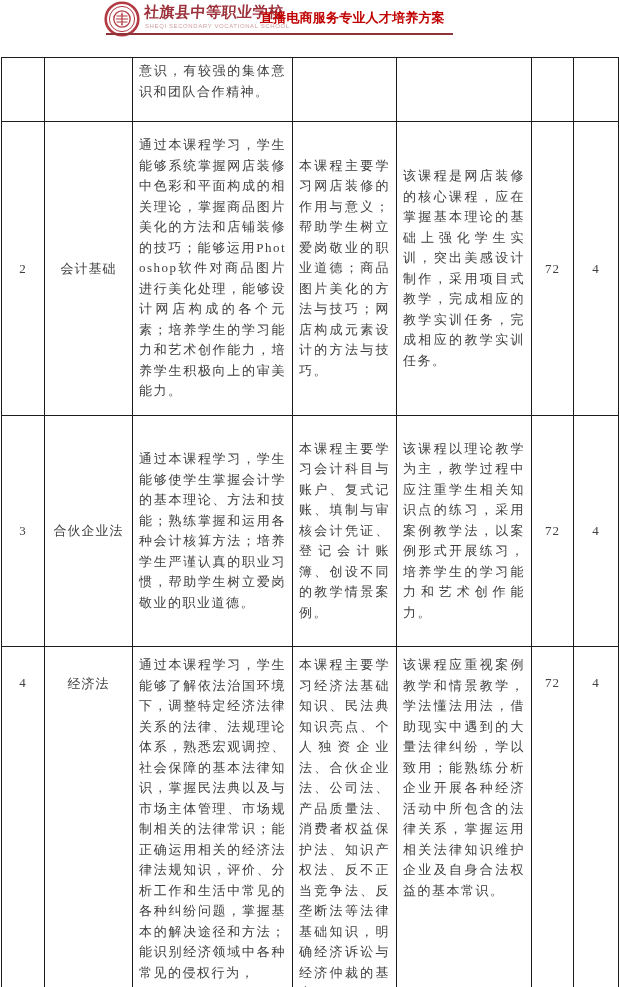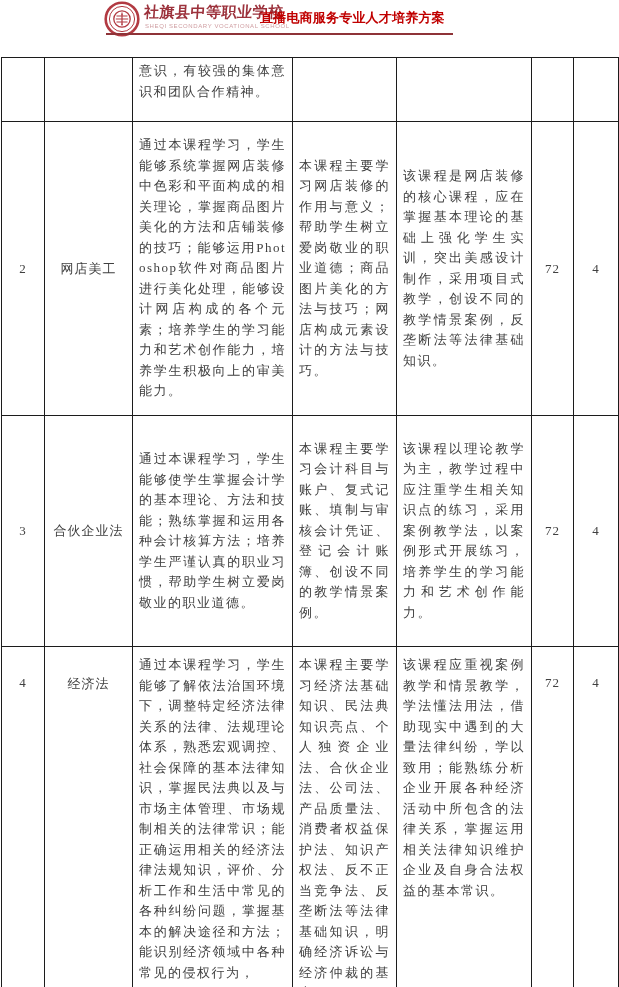--- a/index.html
+++ b/index.html
@@ -108,24 +108,24 @@
         <td class="cnum"></td>
         <td class="cname"></td>
         <td class="para">意识，有较强的集体意识和团队合作精神。</td>
         <td class="para"></td>
         <td class="para"></td>
         <td class="cnum"></td>
         <td class="cnum"></td>
       </tr>
       <tr class="r1">
         <td class="cnum">2</td>
-        <td class="cname">网店美工</td>
+        <td class="cname">会计基础</td>
         <td class="para">通过本课程学习，学生能够系统掌握网店装修中色彩和平面构成的相关理论，掌握商品图片美化的方法和店铺装修的技巧；能够运用Photoshop软件对商品图片进行美化处理，能够设计网店构成的各个元素；培养学生的学习能力和艺术创作能力，培养学生积极向上的审美能力。</td>
         <td class="para">本课程主要学习网店装修的作用与意义；帮助学生树立爱岗敬业的职业道德；商品图片美化的方法与技巧；网店构成元素设计的方法与技巧。</td>
-        <td class="para">该课程是网店装修的核心课程，应在掌握基本理论的基础上强化学生实训，突出美感设计制作，采用项目式教学，创设不同的教学情景案例，反垄断法等法律基础知识。</td>
+        <td class="para">该课程是网店装修的核心课程，应在掌握基本理论的基础上强化学生实训，突出美感设计制作，采用项目式教学，完成相应的教学实训任务，完成相应的教学实训任务。</td>
         <td class="cnum">72</td>
         <td class="cnum">4</td>
       </tr>
       <tr class="r2">
         <td class="cnum">3</td>
         <td class="cname">合伙企业法</td>
         <td class="para">通过本课程学习，学生能够使学生掌握会计学的基本理论、方法和技能；熟练掌握和运用各种会计核算方法；培养学生严谨认真的职业习惯，帮助学生树立爱岗敬业的职业道德。</td>
         <td class="para">本课程主要学习会计科目与账户、复式记账、填制与审核会计凭证、登记会计账簿、创设不同的教学情景案例。</td>
         <td class="para">该课程以理论教学为主，教学过程中应注重学生相关知识点的练习，采用案例教学法，以案例形式开展练习，培养学生的学习能力和艺术创作能力。</td>
         <td class="cnum">72</td>

